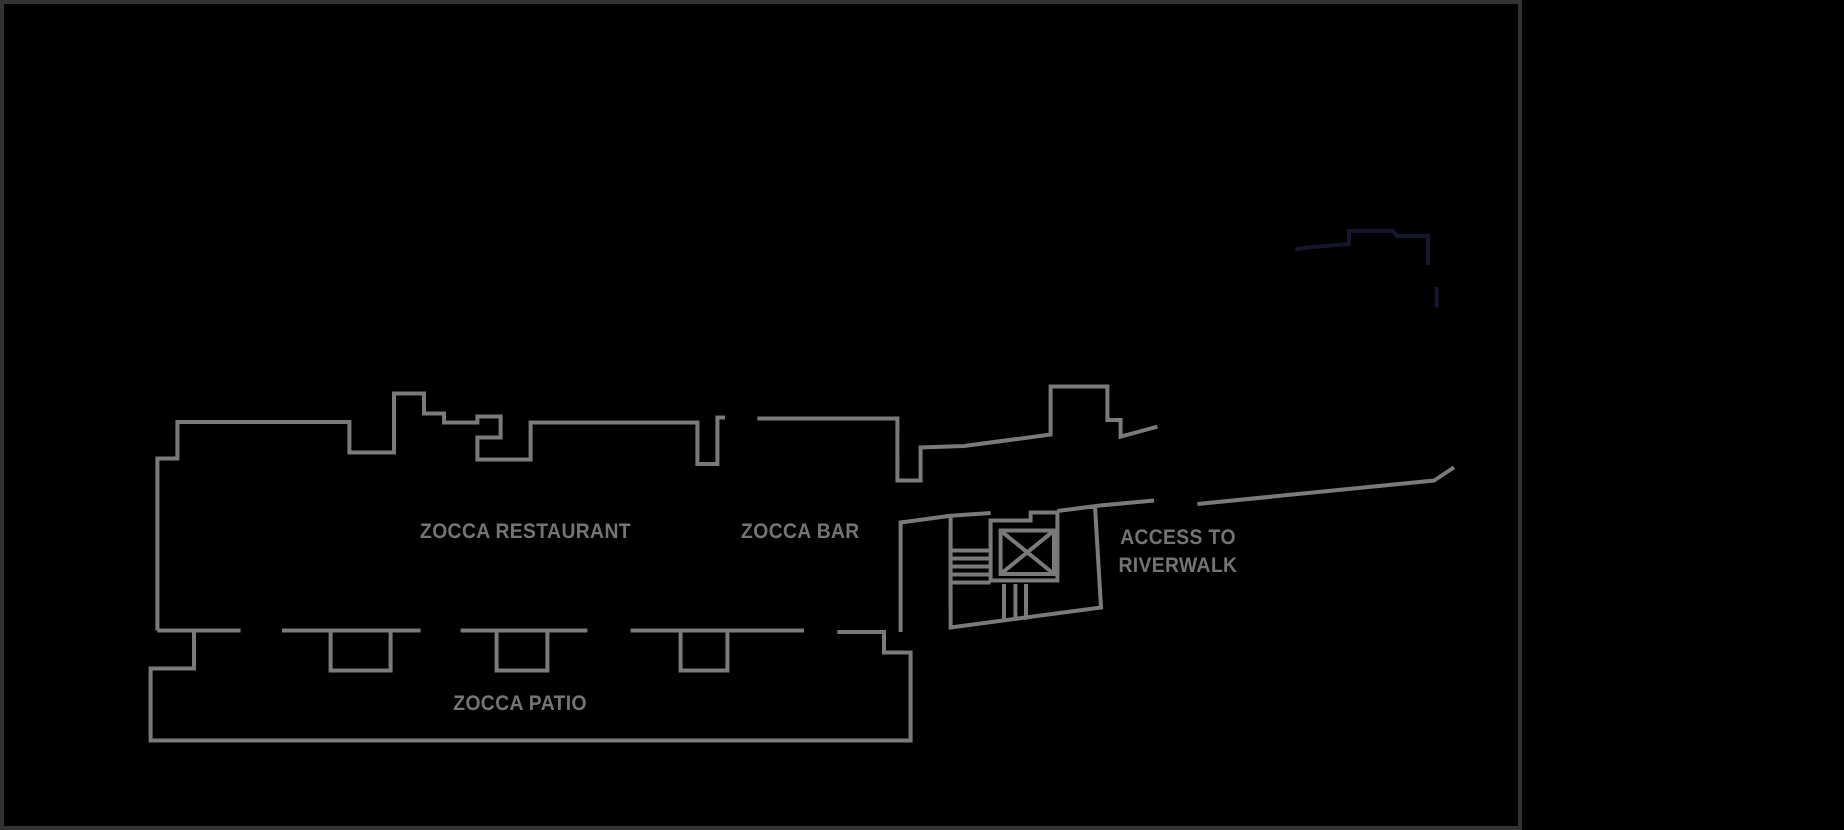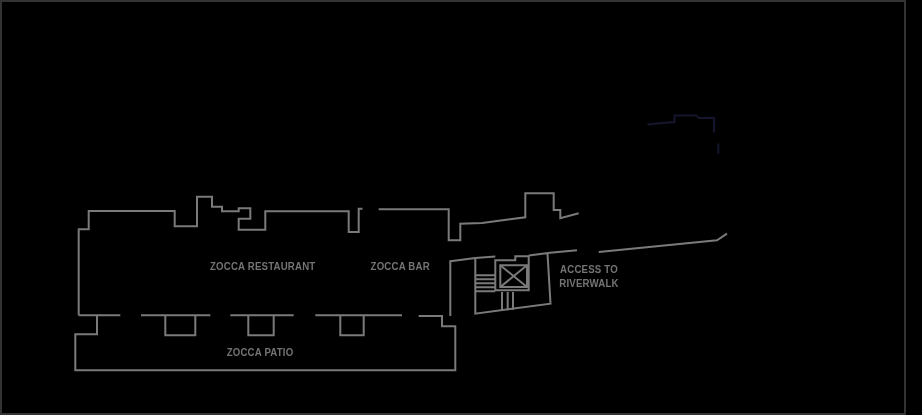--- a/index.html
+++ b/index.html
@@ -1,18 +1,18 @@
 <!DOCTYPE html>
 <html><head>
 <meta charset="utf-8">
 <style>
   html, body { margin: 0; padding: 0; background: #000; }
   #canvas {
     position: relative;
-    width: 906px;
+    width: 761px;
     height: 415px;
     background: #000;
     border: 2px solid #333333;
     box-sizing: border-box;
     overflow: hidden;
     font-family: "Liberation Sans", sans-serif;
   }
   #plan-svg { position: absolute; left: 0; top: 0; width: 922px; height: 415px; }
   .wall { stroke: #7a7a7a; stroke-width: 2; fill: none; stroke-linecap: butt; stroke-linejoin: miter; }
   .adjacent { stroke: #15152d; stroke-width: 2; fill: none; }

